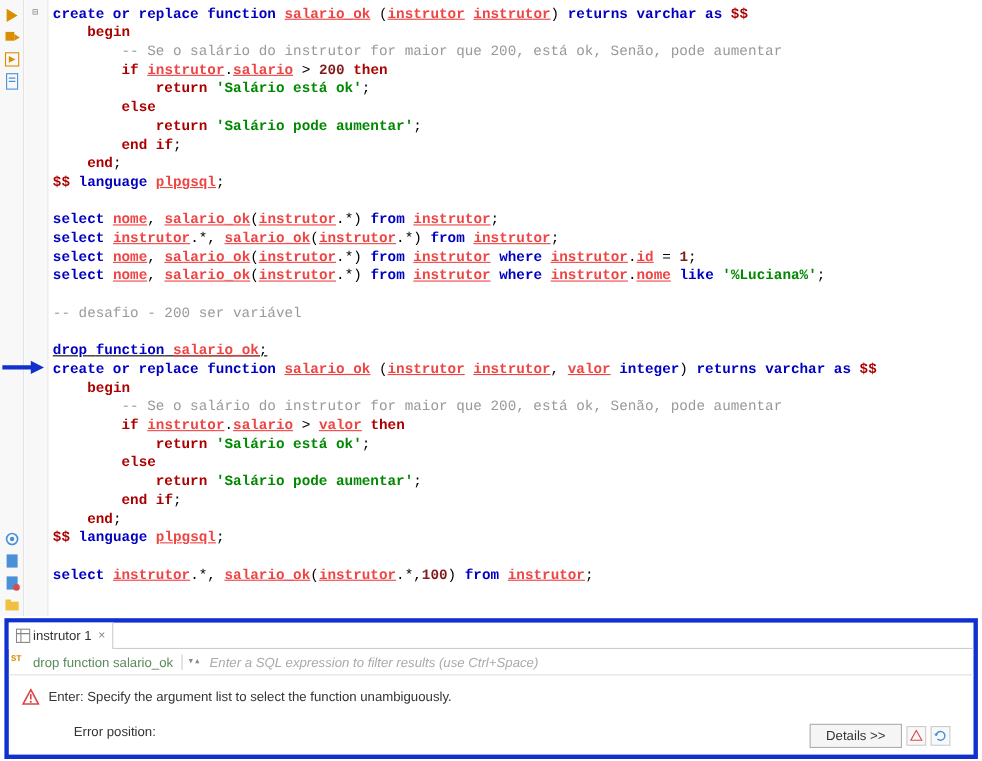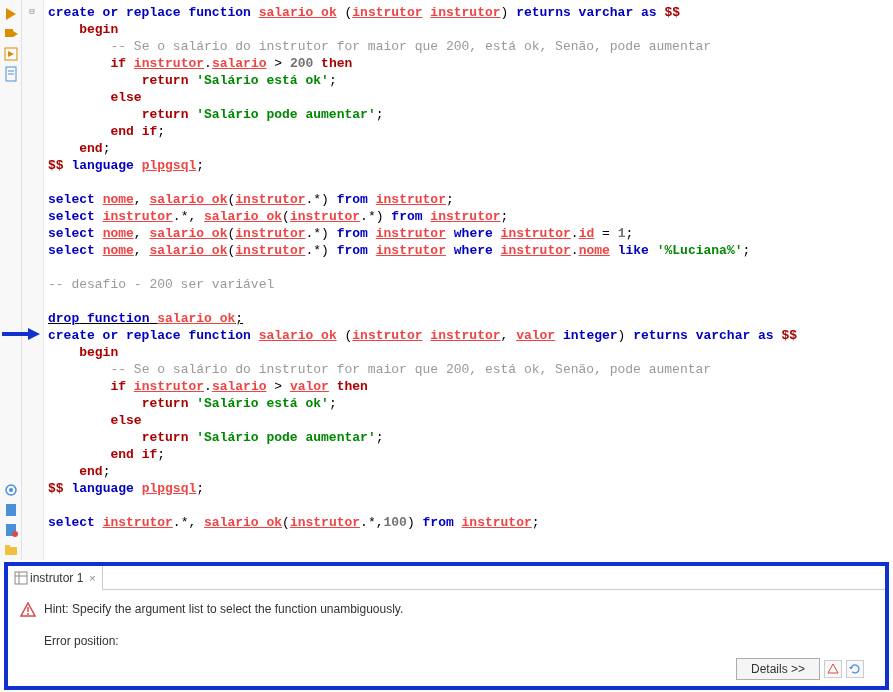--- a/index.html
+++ b/index.html
@@ -73,21 +73,21 @@
       line-height: 17px;
       white-space: pre;
     }
     .line { height: 17px; }
     .kw-blue { color: #0000c0; font-weight: bold; }
     .kw-red { color: #aa0000; font-weight: bold; }
     .ident { color: #ef4444; font-weight: bold; text-decoration: underline; }
     .dollar { color: #aa0000; font-weight: bold; }
     .comment { color: #999999; }
     .string { color: #008800; font-weight: bold; }
-    .number { color: #737373; font-weight: bold; font-family: Liberation Mono, monospace; }
+    .number { color: #7f1d1d; font-weight: bold; font-family: Liberation Mono, monospace; }
     .plain { color: #000; }
     .arrow-indicator {
       position: absolute;
       left: 2px;
       top: 327px;
       width: 38px;
       height: 14px;
       z-index: 5;
     }
     .bottom-panel {
@@ -148,21 +148,21 @@
       font-size: 12px;
       color: #333;
       display: flex;
       align-items: flex-start;
     }
     .error-icon {
       margin-right: 8px;
       margin-top: 2px;
     }
     .error-text { line-height: 18px; }
-    .error-position { margin-top: 14px; }
+    .error-position { margin-top: 14px; margin-left: 23px; }
     .details-area {
       position: absolute;
       right: 21px;
       bottom: 6px;
       display: flex;
       align-items: center;
       gap: 4px;
     }
     .details-button {
       font-family: 'Segoe UI', Tahoma, sans-serif;
@@ -263,30 +263,36 @@
         <svg viewBox="0 0 14 14">
             <rect x="1" y="1" width="12" height="12" fill="none" stroke="#888"></rect>
             <line x1="1" y1="5" x2="13" y2="5" stroke="#888"></line>
             <line x1="5" y1="1" x2="5" y2="13" stroke="#888"></line>
           </svg>
       </span>
       <span>instrutor 1</span>
       <span class="tab-close">×</span>
     </div>
   </div>
+  <div class="sql-expression-bar">
+    <span class="small-tab-icon" style="color:#d98e00;font-size:8px;font-weight:bold;">ST</span>
+    <span class="sql-text">drop function salario_ok</span>
+    <span style="margin-left:4px;color:#888;font-size:10px;">▾▴</span>
+    <span class="filter-hint">Enter a SQL expression to filter results (use Ctrl+Space)</span>
+  </div>
   <div class="error-body">
     <span class="error-icon">
       <svg width="16" height="16" viewBox="0 0 16 16">
           <polygon points="8,1 15,14 1,14" fill="none" stroke="#d94a4a" stroke-width="1.5"></polygon>
           <line x1="8" y1="5" x2="8" y2="10" stroke="#d94a4a" stroke-width="1.5"></line>
           <circle cx="8" cy="12" r="1" fill="#d94a4a"></circle>
         </svg>
     </span>
     <div class="error-text">
-      <div>Hint: Specify the argument list to select the function unambiguously.</div>
+      <div>Enter: Specify the argument list to select the function unambiguously.</div>
       <div class="error-position">Error position:</div>
     </div>
   </div>
   <div class="details-area">
     <button class="details-button">Details &gt;&gt;</button>
     <span class="small-icon-btn">
       <svg width="12" height="12" viewBox="0 0 12 12">
           <polygon points="6,1 11,10 1,10" fill="none" stroke="#d94a4a"></polygon>
         </svg>
     </span>

